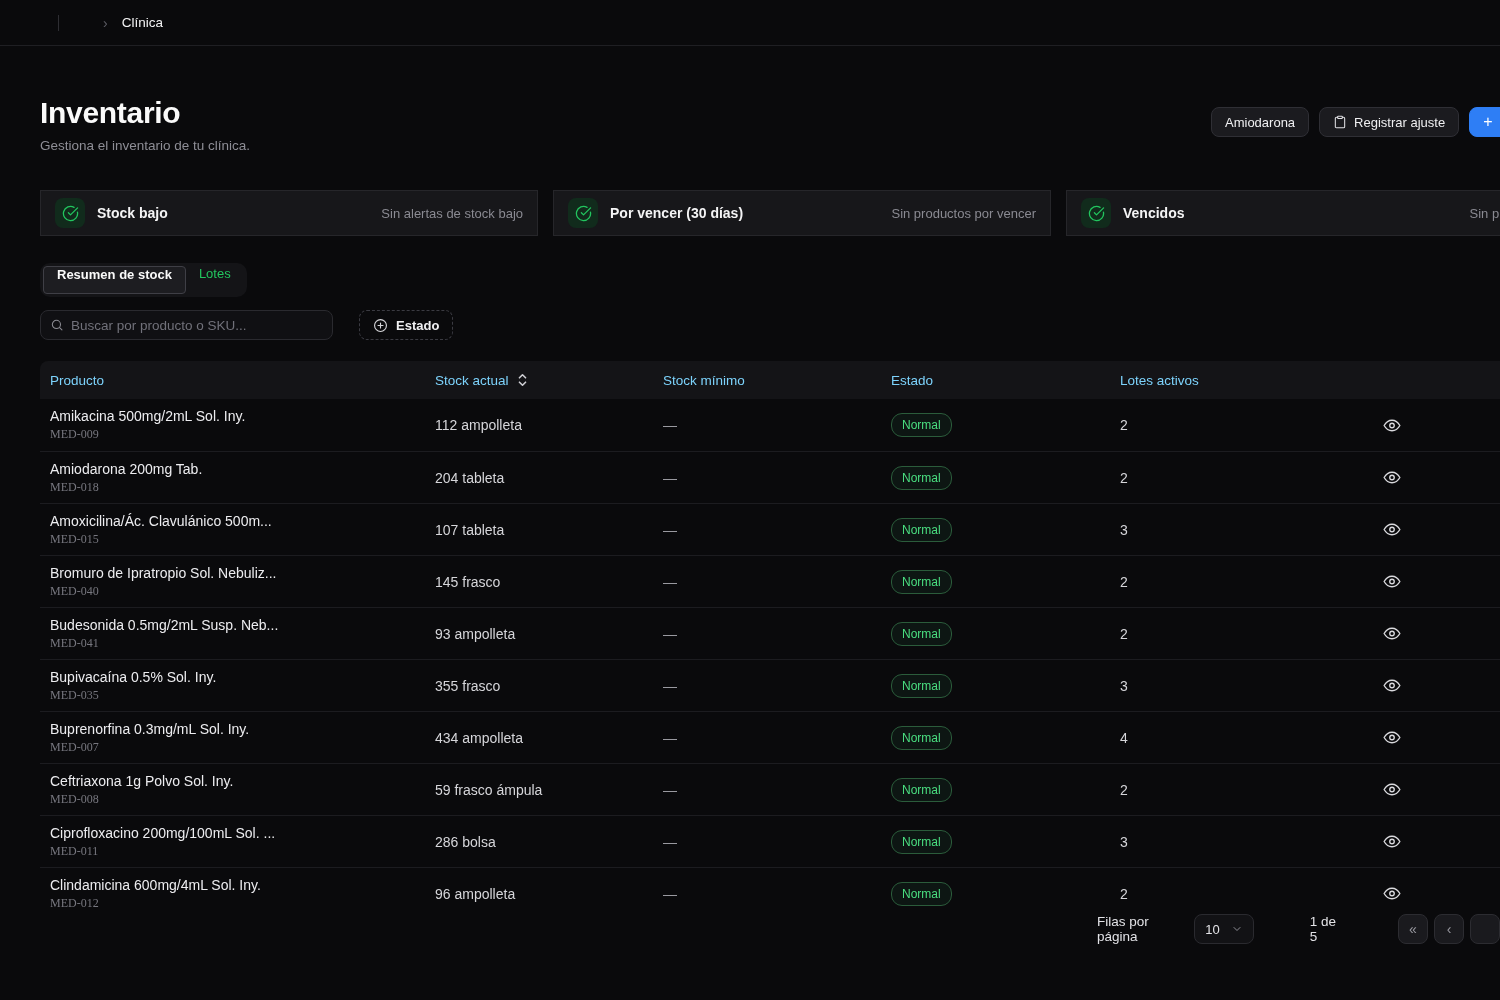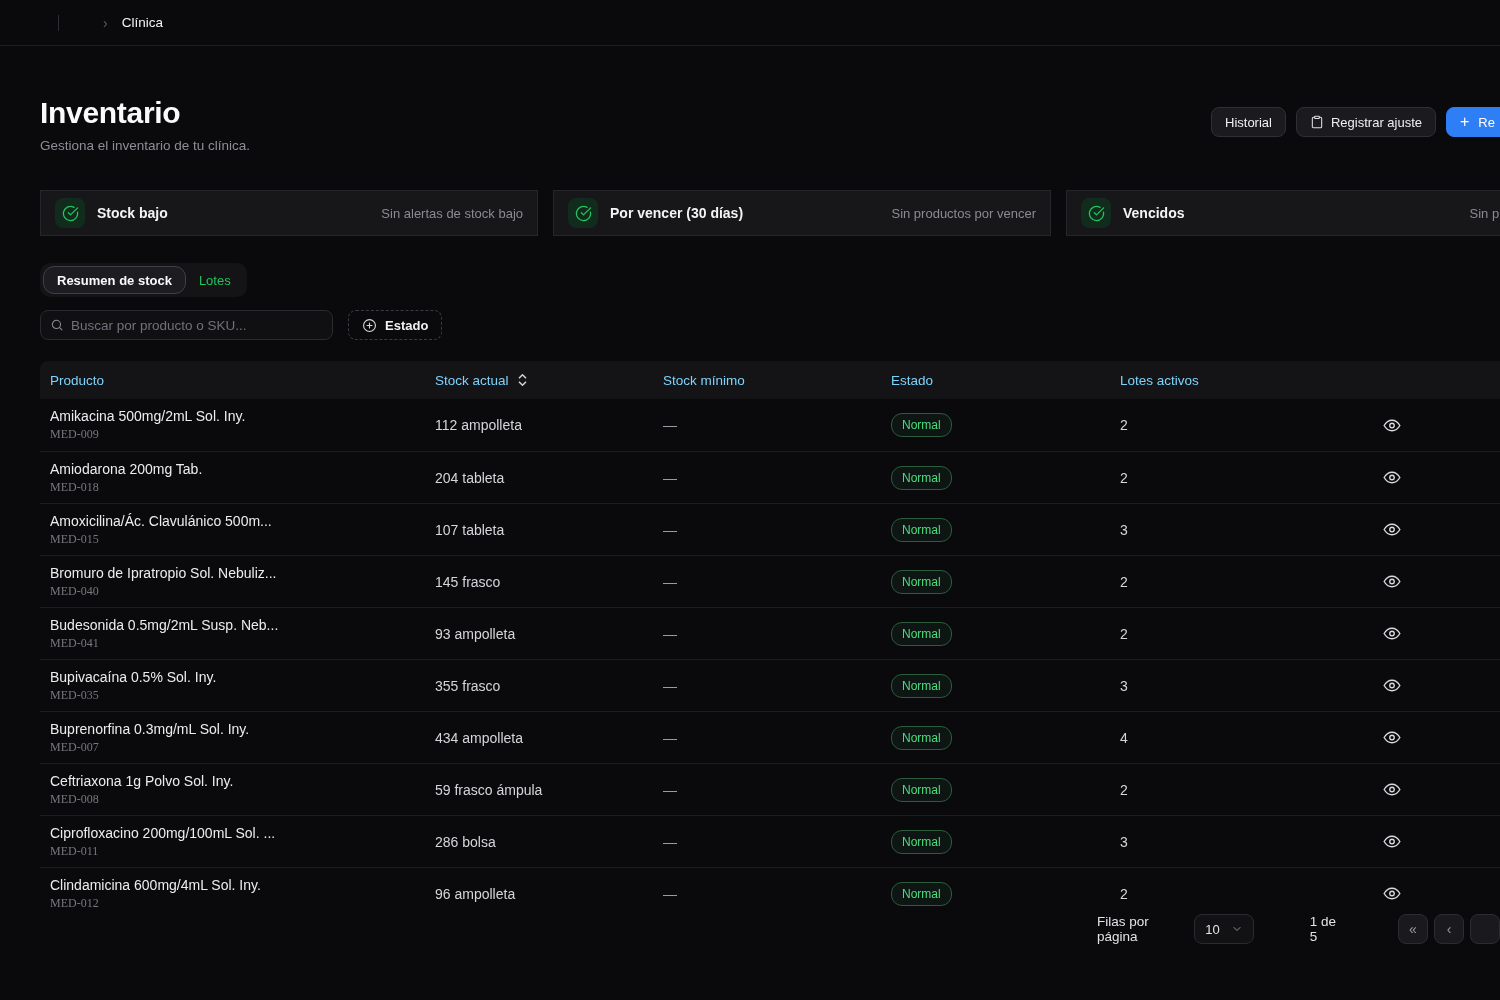--- a/index.html
+++ b/index.html
@@ -33,26 +33,26 @@
   .cards { margin:37px 0 0 40px; display:flex; gap:15px; width:1564px; }
   .card { flex:0 0 498px; height:46px; background:#17171a; border:1px solid #26262a; border-radius:0;
           display:flex; align-items:center; padding:0 14px; gap:12px; }
   .card-chip { width:30px; height:30px; border-radius:8px; background:#112b1c; display:flex; align-items:center; justify-content:center; }
   .card-chip .ico { stroke:#22c55e; }
   .card-title { font-size:14px; font-weight:700; color:#f4f4f5; }
   .card-status { margin-left:auto; font-size:13px; color:#8a8a92; }
 
   
   .tabs { margin:27px 40px 0; display:inline-flex; background:#141417; border-radius:10px; padding:3px; }
-  .tab { height:28px; display:flex; align-items:center; padding:0 13px; border-radius:11px; font-size:13px; cursor:pointer; }
+  .tab { height:28px; display:flex; align-items:flex-start; padding:0 13px; border-radius:4px; font-size:13px; cursor:pointer; }
   .tab.active { background:#1d1d21; border:1px solid #3f3f46; color:#fafafa; font-weight:700; }
   .tab.inactive { color:#22c55e; font-weight:500; }
 
   
-  .filters { margin:13px 40px 0; display:flex; gap:15px; align-items:center; }
+  .filters { margin:13px 40px 0; display:flex; gap:26px; align-items:center; }
   .search { width:293px; height:30px; background:#101013; border:1px solid #2a2a2f; border-radius:8px;
             display:flex; align-items:center; padding:0 9px; gap:7px; }
   .search .ico { stroke:#8b8b92; }
   .search input { flex:1; background:transparent; border:none; outline:none; color:#d4d4d8; font-size:13.5px;
                   font-family:"Liberation Sans", sans-serif; }
   .search input::placeholder { color:#71717a; }
   .btn-estado { display:flex; align-items:center; gap:8px; height:30px; padding:0 13px; border-radius:8px;
                 background:transparent; border:1px dashed #3b3b42; color:#f0f0f2; font-size:13px; font-weight:700; cursor:pointer; }
   .btn-estado .ico { stroke:#d6d6da; }
 
@@ -111,21 +111,21 @@
 </div>
 
 
 <div class="page-header">
   <div class="page-title">Inventario</div>
   <div class="page-sub">Gestiona el inventario de tu clínica.</div>
 </div>
 
 <div class="header-actions">
   <button class="btn">
-    <span>Historial</span>
+    <span>Amiodarona</span>
   </button>
   <button class="btn">
     <span>
       <svg class="ico" width="14" height="14" viewBox="0 0 24 24">
           <rect x="8" y="2" width="8" height="4" rx="1"></rect>
           <path d="M16 4h2a2 2 0 0 1 2 2v14a2 2 0 0 1-2 2H6a2 2 0 0 1-2-2V6a2 2 0 0 1 2-2h2"></path>
         </svg>
     </span>
     <span>Registrar ajuste</span>
   </button>

